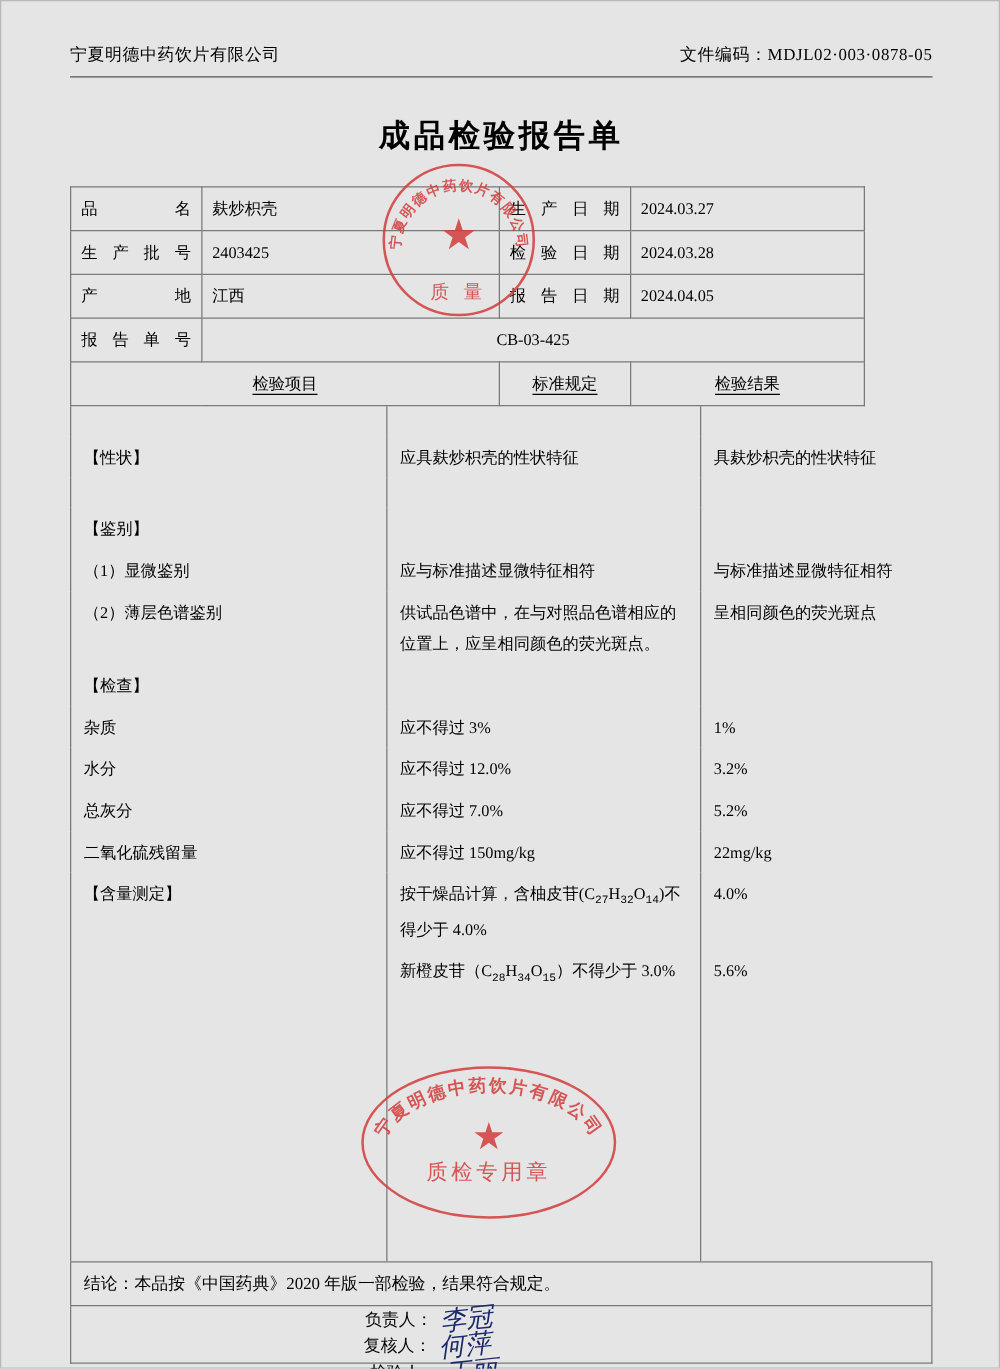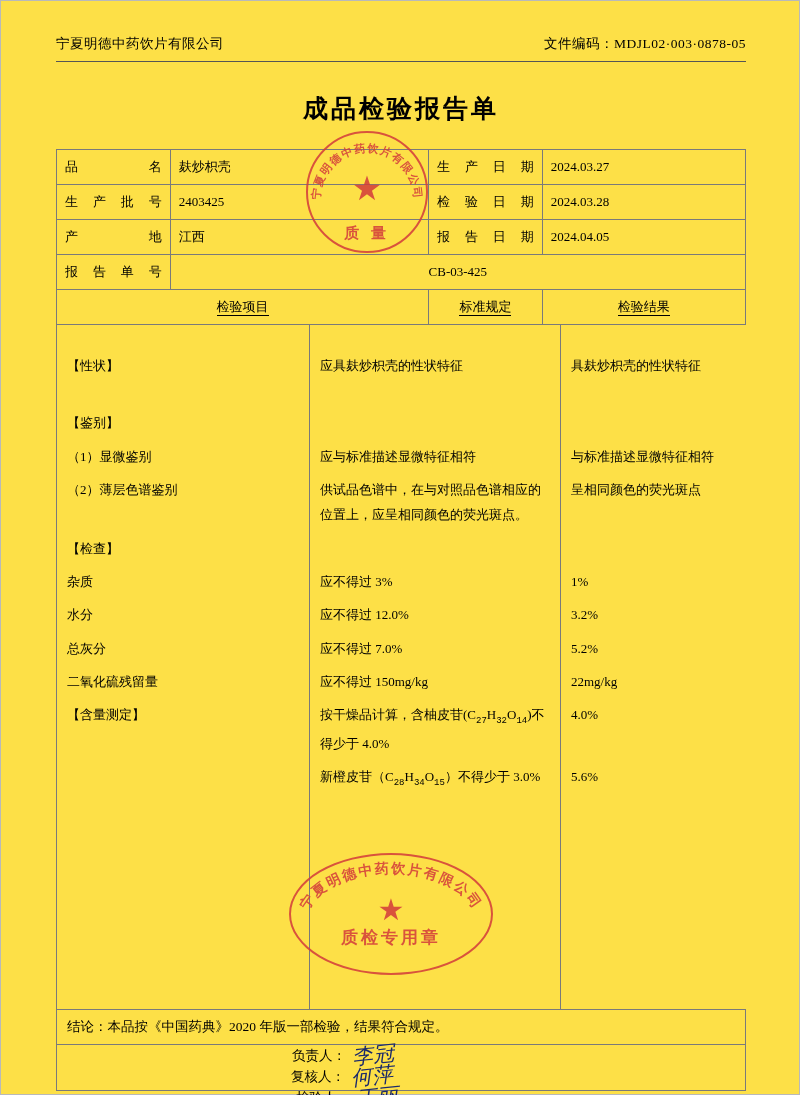--- a/index.html
+++ b/index.html
@@ -15,21 +15,21 @@
     position: relative;
     overflow: hidden;
   }
   .page {
     position: absolute;
     left: 0; top: 0;
     width: 800px;
     height: 1095px;
     box-sizing: border-box;
     border: 1px solid #b9b9b9;
-    background: #fde047;
+    background: #e5e5e5;
   }
   .inner {
     position: absolute;
     left: 55px;
     top: 22px;
     width: 690px;
   }
   
   .header-row {
     display: flex;
@@ -50,21 +50,21 @@
     text-align: center;
     font-size: 25px;
     font-weight: bold;
     letter-spacing: 3px;
     margin-top: 30px;
     margin-bottom: 22px;
     font-family: "Liberation Serif","DejaVu Serif",serif;
   }
   table.main {
     border-collapse: collapse;
-    width: 690px;
+    width: 636px;
     table-layout: fixed;
     font-size: 13px;
     margin-top: 24px;
   }
   table.main td {
     border: 1px solid #7a7a7a;
     padding: 6px 8px;
     vertical-align: middle;
     height: 22px;
   }
@@ -197,21 +197,21 @@
     font-family: "Liberation Serif", serif;
     font-weight: bold;
   }
   .stamp-bottom {
     position: absolute;
     bottom: 8px;
     left: 0;
     width: 100%;
     text-align: center;
     font-size: 15px;
-    font-weight: bold;
+    font-weight: normal;
     letter-spacing: 4px;
     color: #d33b3b;
   }
   .stamp-big .stamp-bottom { font-size: 17px; bottom: 24px; letter-spacing: 3px;}
 </style>
 </head>
 <body>
 
 <div class="page">
   <div class="inner">

